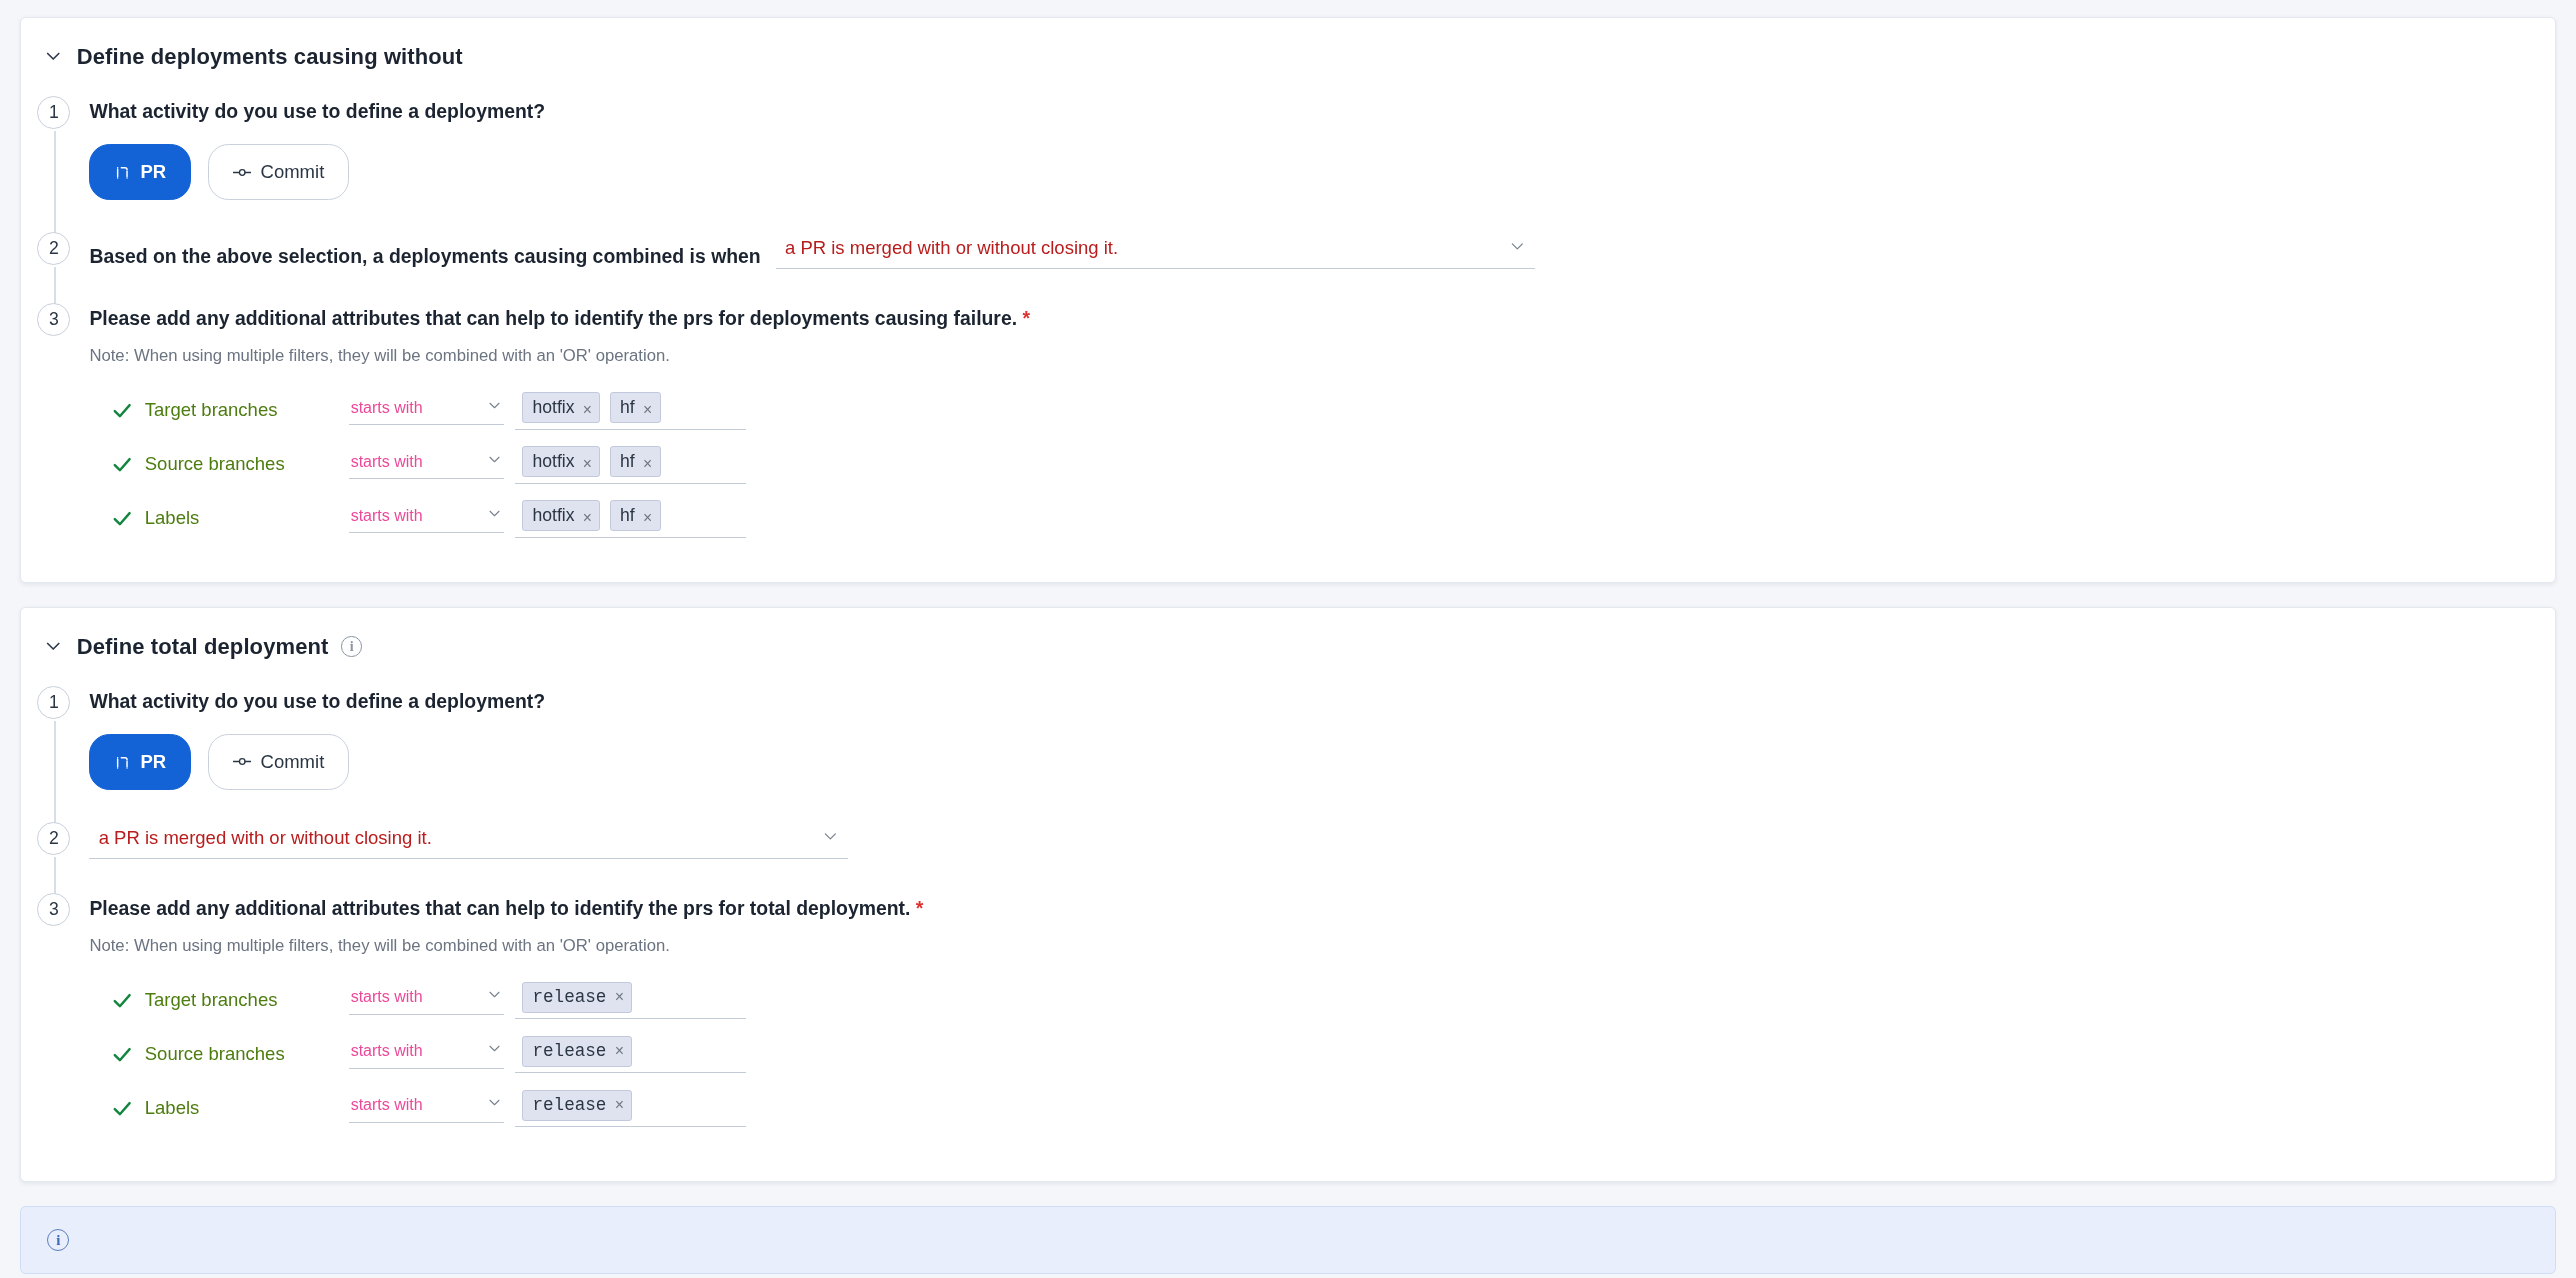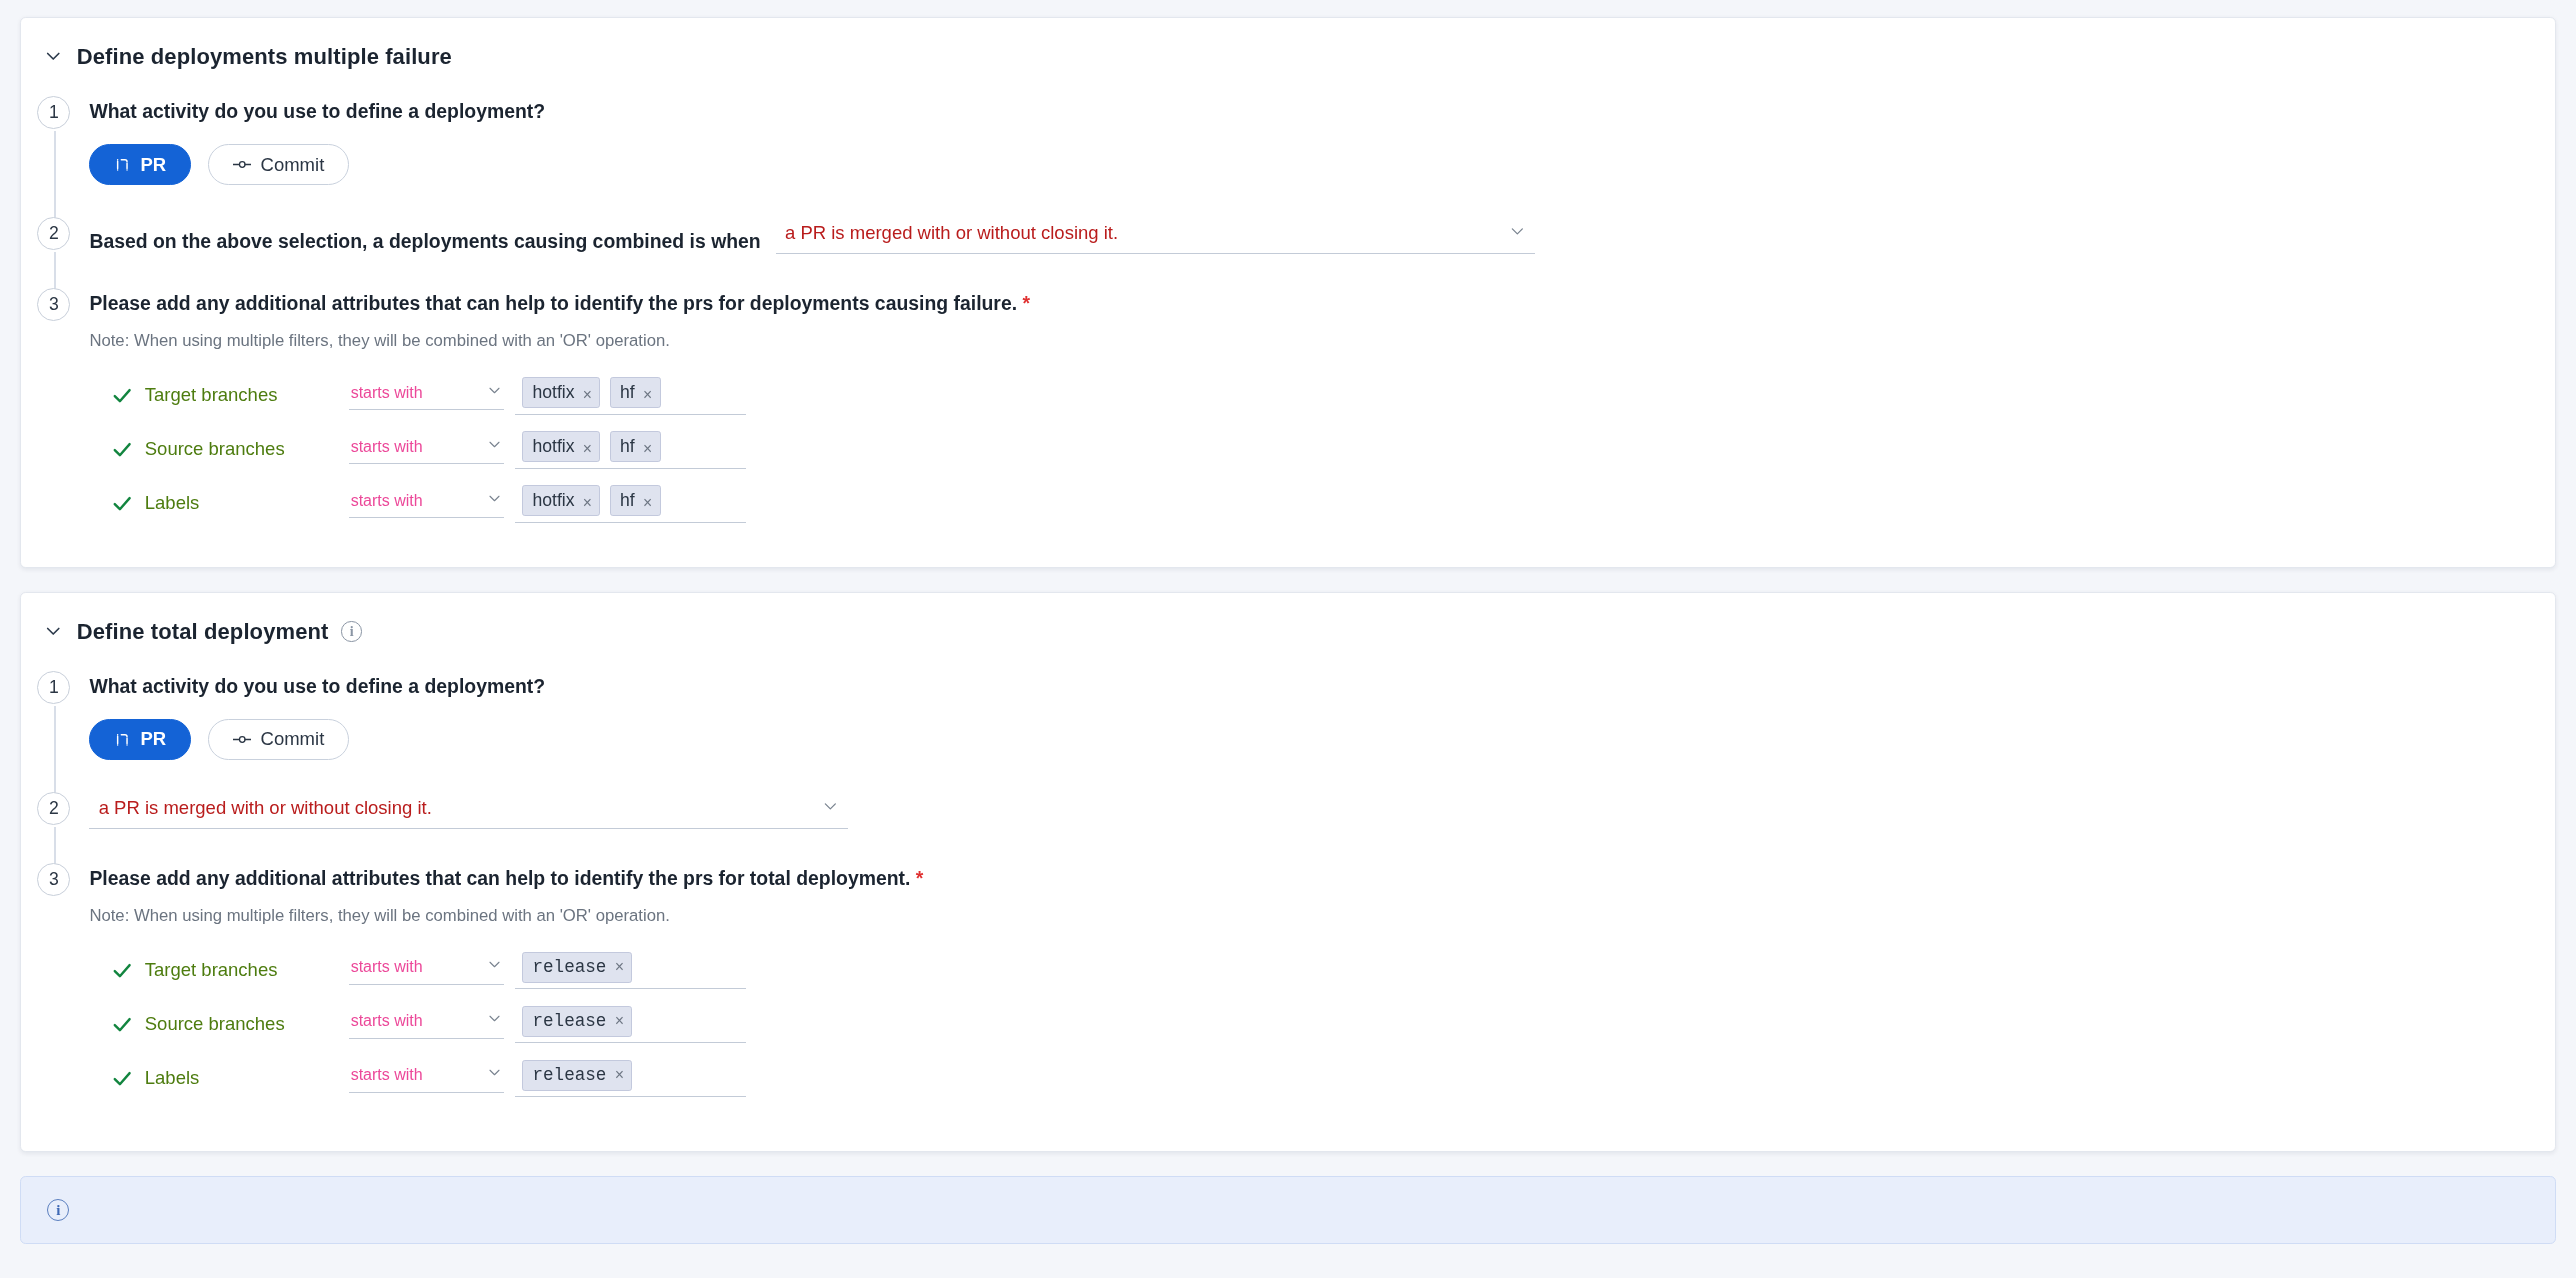--- a/index.html
+++ b/index.html
@@ -85,21 +85,21 @@
     font-size: 19.4px;
     font-weight: bold;
     color: #1b2430;
     line-height: 26px;
   }
   .req { color: #e03131; font-weight: bold; }
 
   .step1 { padding-bottom: 28px; }
   .toggle-row { display: flex; gap: 16.7px; margin-top: 20.4px; }
   .pill {
-    height: 41px;
+    height: 56px;
     border-radius: 20.4px;
     display: inline-flex;
     align-items: center;
     gap: 9.3px;
     padding: 2px 24px;
     font-size: 18.5px;
     cursor: pointer;
     border: 1.4px solid #c9d1dd;
     background: #fff;
     color: #2b3644;
@@ -229,21 +229,21 @@
 </head>
 <body>
 
 <div class="card first">
   <div class="section-header">
     <span class="chev">
       <svg width="18.5" height="18.5" viewBox="0 0 20 20">
           <path d="M4 7l6 6 6-6" fill="none" stroke="currentColor" stroke-width="1.8" stroke-linecap="round" stroke-linejoin="round"></path>
         </svg>
     </span>
-    <span class="section-title">Define deployments multiple failure</span>
+    <span class="section-title">Define deployments causing without</span>
   </div>
 
   <div class="steps">
 
     <div class="step step1">
       <div class="step-badge">1</div>
       <div class="step-rail"></div>
       <div class="step-q">What activity do you use to define a deployment?</div>
       <div class="toggle-row">
         <div class="pill active">

